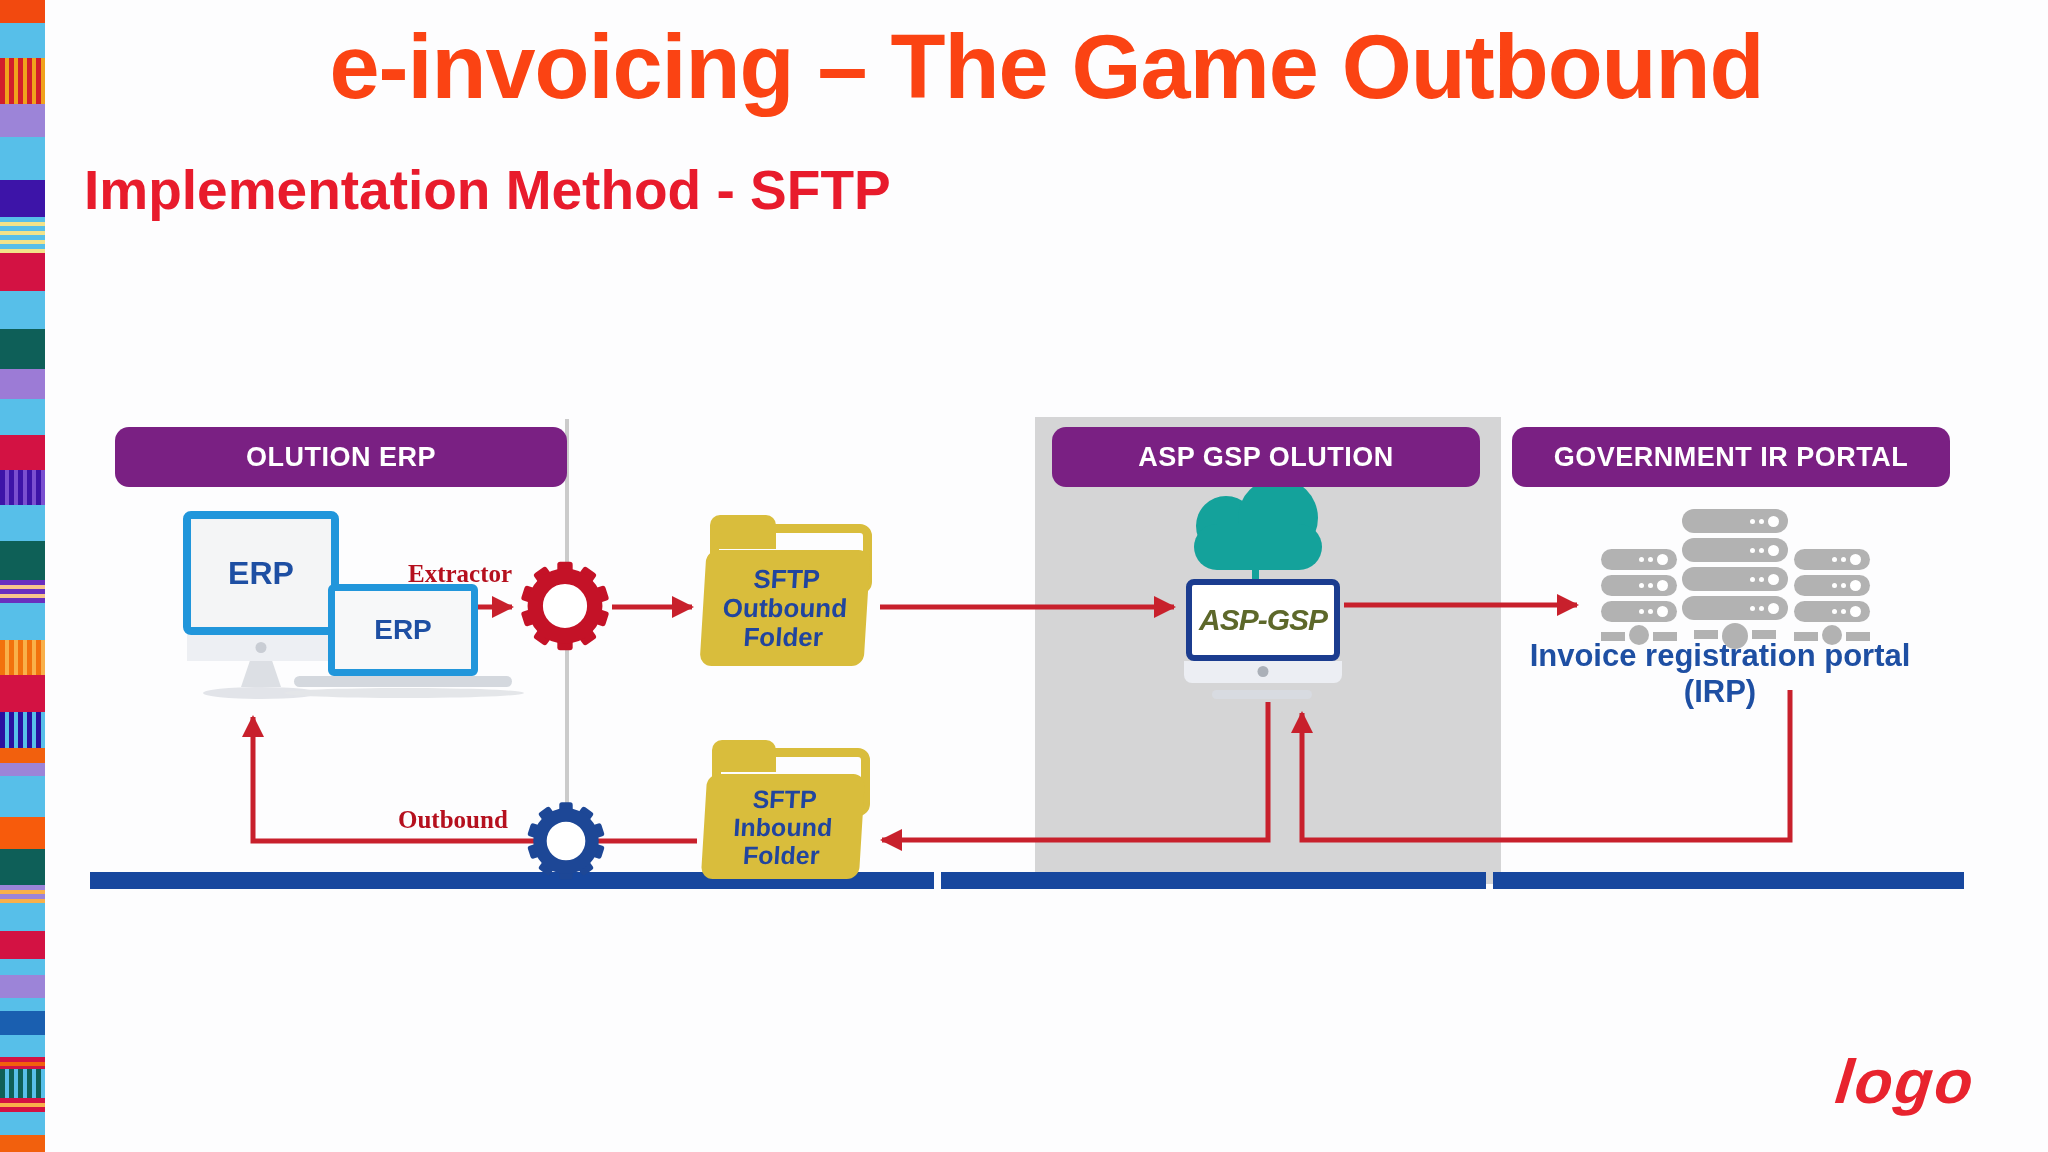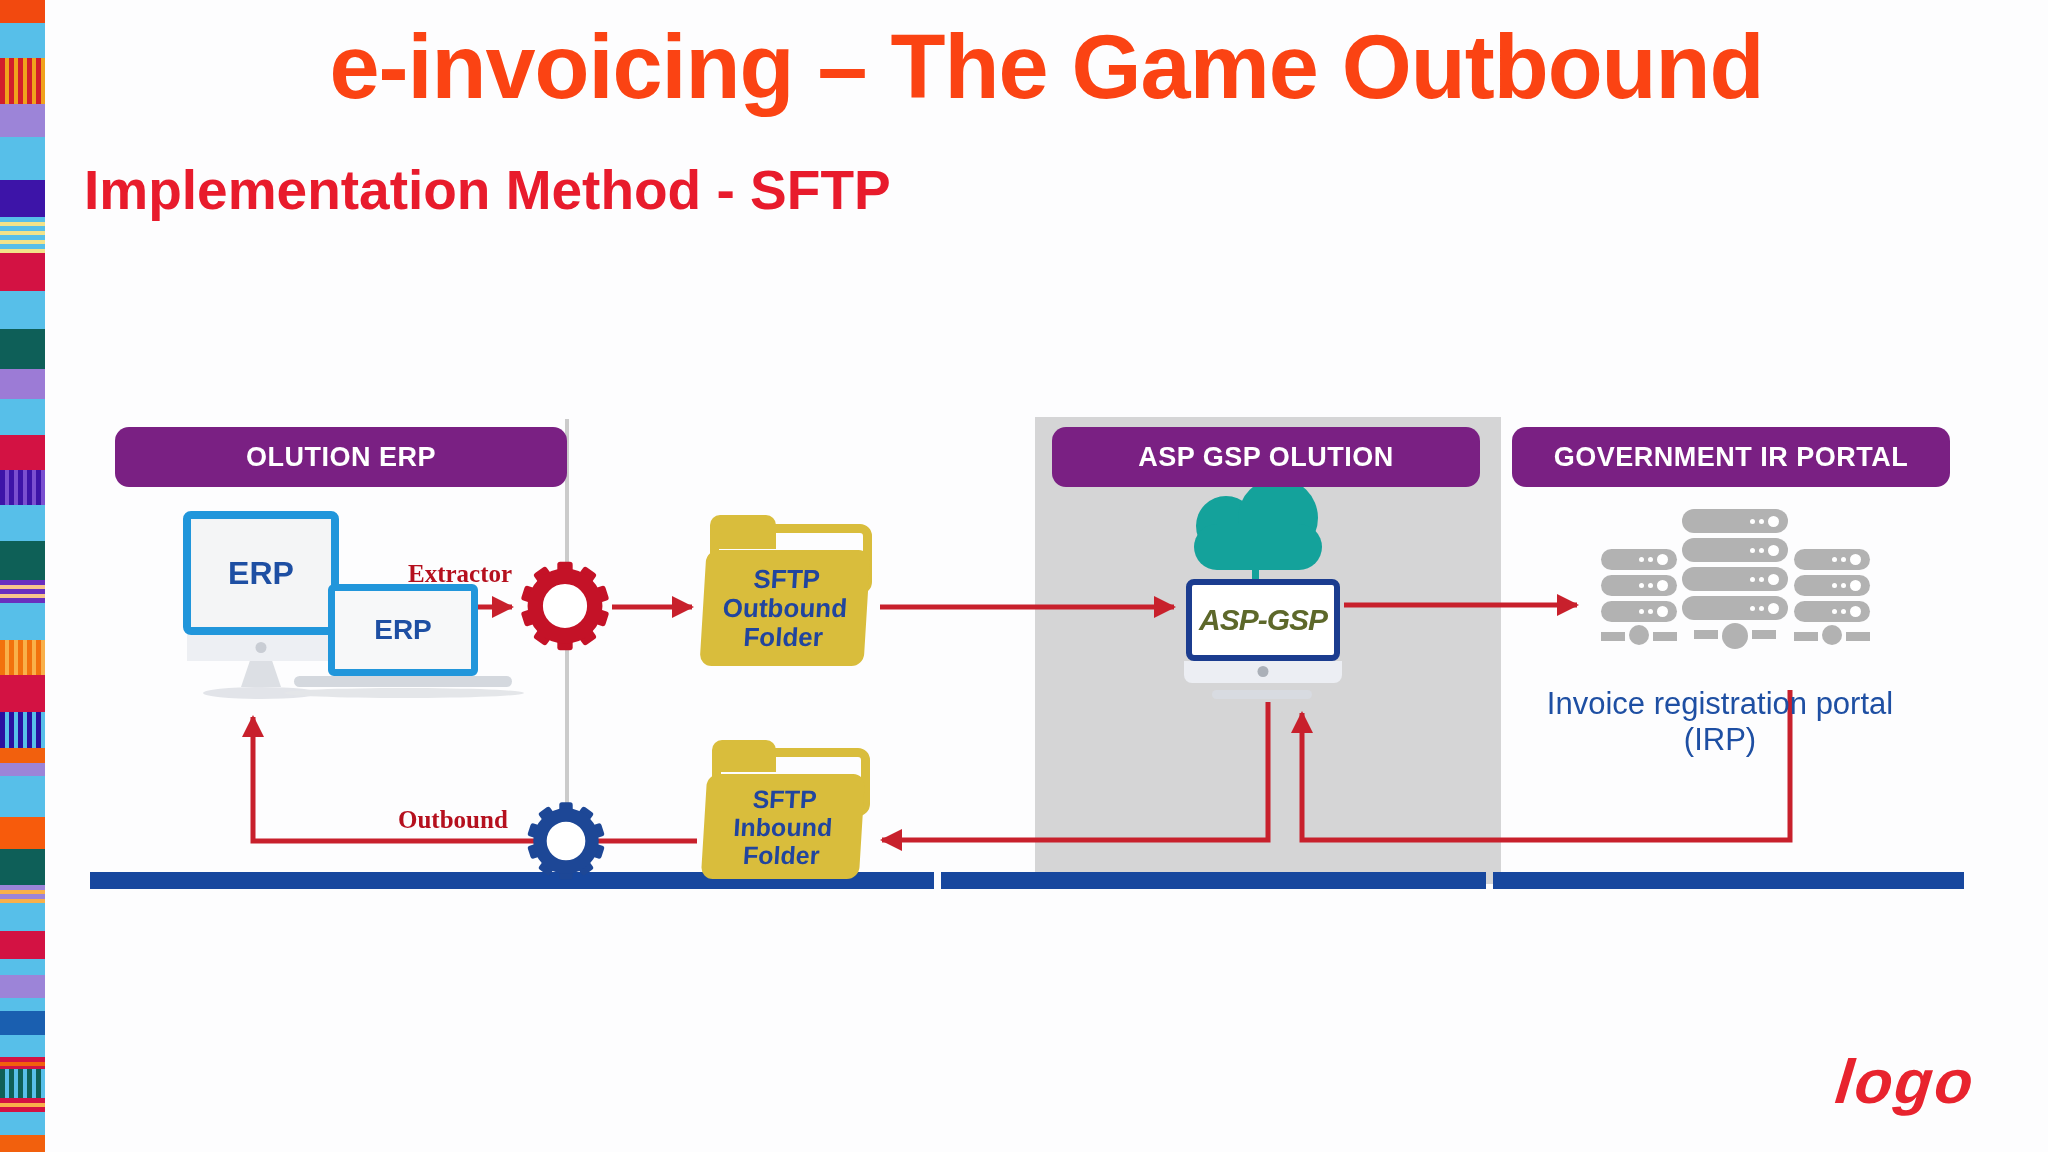--- a/index.html
+++ b/index.html
@@ -110,21 +110,21 @@
     justify-content:flex-end;gap:4px;padding-right:9px;box-sizing:border-box;}
   .stack-1 .srv-unit{height:24px;border-radius:12px;}
   .d{background:#fff;border-radius:50%;display:block;}
   .d.s{width:5px;height:5px;} .d.b{width:11px;height:11px;}
   .srv-stand{display:flex;align-items:flex-start;justify-content:center;gap:4px;margin-top:-2px;}
   .sbar{width:24px;height:9px;background:var(--server-gray);margin-top:7px;}
   .sknob{width:20px;height:20px;border-radius:50%;background:var(--server-gray);}
   .stack-1 .sknob{width:26px;height:26px;}
 
   .irp-caption{position:absolute;left:1510px;top:638px;width:420px;text-align:center;
-    font-weight:normal;font-size:31px;color:var(--blue-text);z-index:3;margin-top:48px;}
+    font-weight:bold;font-size:31px;color:var(--blue-text);z-index:3;}
 
   
   .logo{position:absolute;left:1836px;top:1046px;font-size:62px;font-weight:800;font-style:italic;
     color:var(--logo-red);transform:skewX(-6deg);letter-spacing:2px;z-index:3;}
 </style>
 </head>
 <body>
 
 <div id="slide">
 

